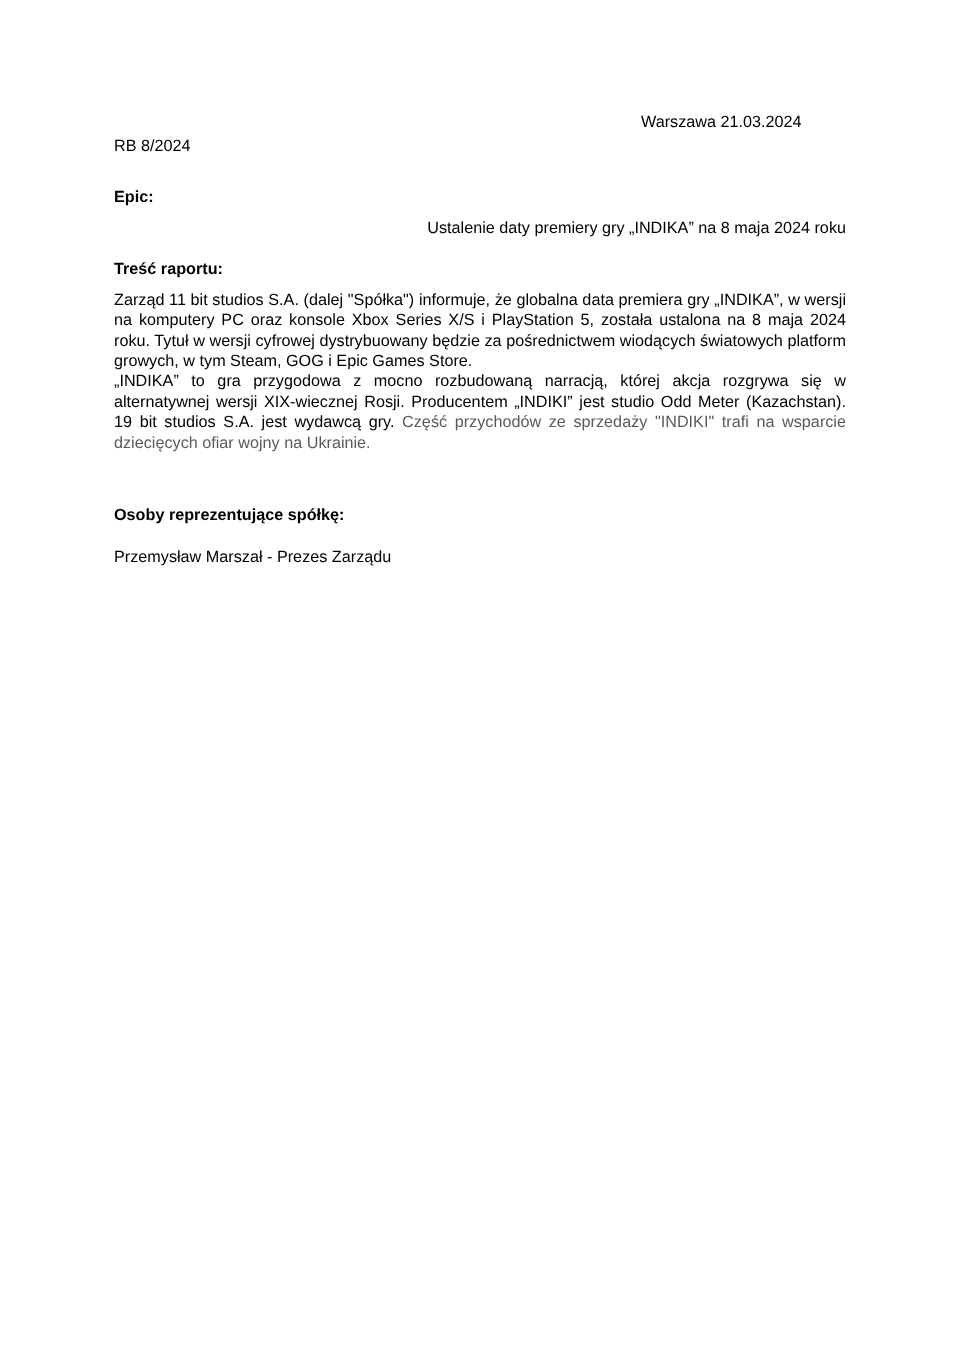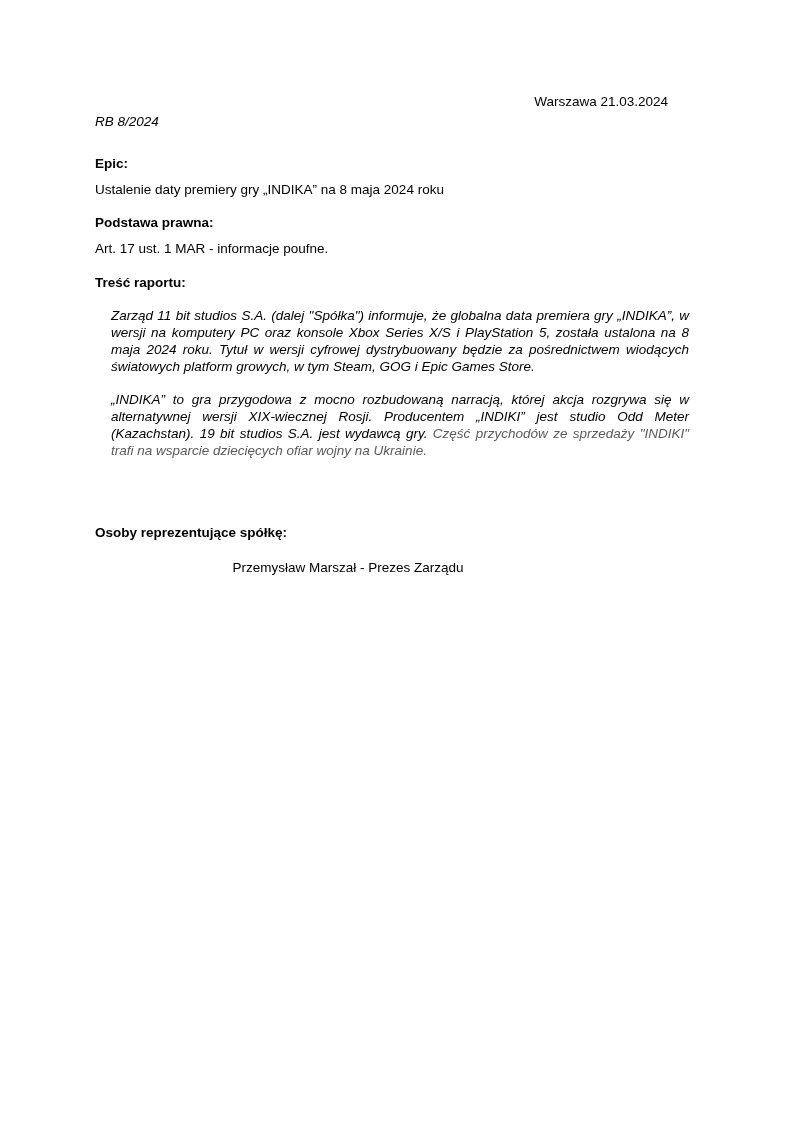--- a/index.html
+++ b/index.html
@@ -22,51 +22,49 @@
     font-size: 13.5px;
     line-height: 17px;
   }
   .date-line {
     text-align: right;
     padding-right: 37px;
     margin-bottom: 3px;
   }
   .report-number {
     margin-bottom: 16px;
-    font-style: italic;
   }
   .heading {
     font-weight: bold;
     margin: 0;
   }
   .section-subject   { margin-top: 25px; }
   .section-legal     { margin-top: 16px; }
   .section-content   { margin-top: 17px; }
   .heading + .section-text,
   .heading + .section-paragraphs {
     margin-top: 9px;
   }
   .section-text {
     margin: 0;
+    text-align: right;
   }
   .section-paragraphs p {
-    margin: 16px;
+    margin: 0;
     text-align: justify;
-    font-style: italic;
   }
   .note-text {
     color: #5a5a5a;
   }
   .section-representatives {
-    margin-top: 65px;
+    margin-top: 43px;
   }
   .signatures {
     display: flex;
     margin-top: 18px;
-    justify-content: center;
   }
   .signature-left {
     width: 335px;
     flex: 0 0 335px;
   }
   .signature-right {
     flex: 1;
   }
 </style>
 </head>
@@ -77,22 +75,20 @@
   <div class="date-line">Warszawa 21.03.2024</div>
 
   <div class="report-number">RB 8/2024</div>
 
   <div class="section-subject">
     <p class="heading">Epic:</p>
     <p class="section-text">Ustalenie daty premiery gry „INDIKA” na 8 maja 2024 roku</p>
   </div>
 
   <div class="section-legal">
-    <p class="heading">Podstawa prawna:</p>
-    <p class="section-text">Art. 17 ust. 1 MAR - informacje poufne.</p>
   </div>
 
   <div class="section-content">
     <p class="heading">Treść raportu:</p>
     <div class="section-paragraphs">
       <p>Zarząd 11 bit studios S.A. (dalej "Spółka") informuje, że globalna data premiera gry „INDIKA”, w wersji na komputery PC oraz konsole Xbox Series X/S i PlayStation 5, została ustalona na 8 maja 2024 roku. Tytuł w wersji cyfrowej dystrybuowany będzie za pośrednictwem wiodących światowych platform growych, w tym Steam, GOG i Epic Games Store.</p>
       <p><span>„INDIKA” to gra przygodowa z mocno rozbudowaną narracją, której akcja rozgrywa się w alternatywnej wersji XIX-wiecznej Rosji. Producentem „INDIKI” jest studio Odd Meter (Kazachstan). 19 bit studios S.A. jest wydawcą gry. </span><span class="note-text">Część przychodów ze sprzedaży "INDIKI" trafi na wsparcie dziecięcych ofiar wojny na Ukrainie.</span></p>
     </div>
   </div>
 

